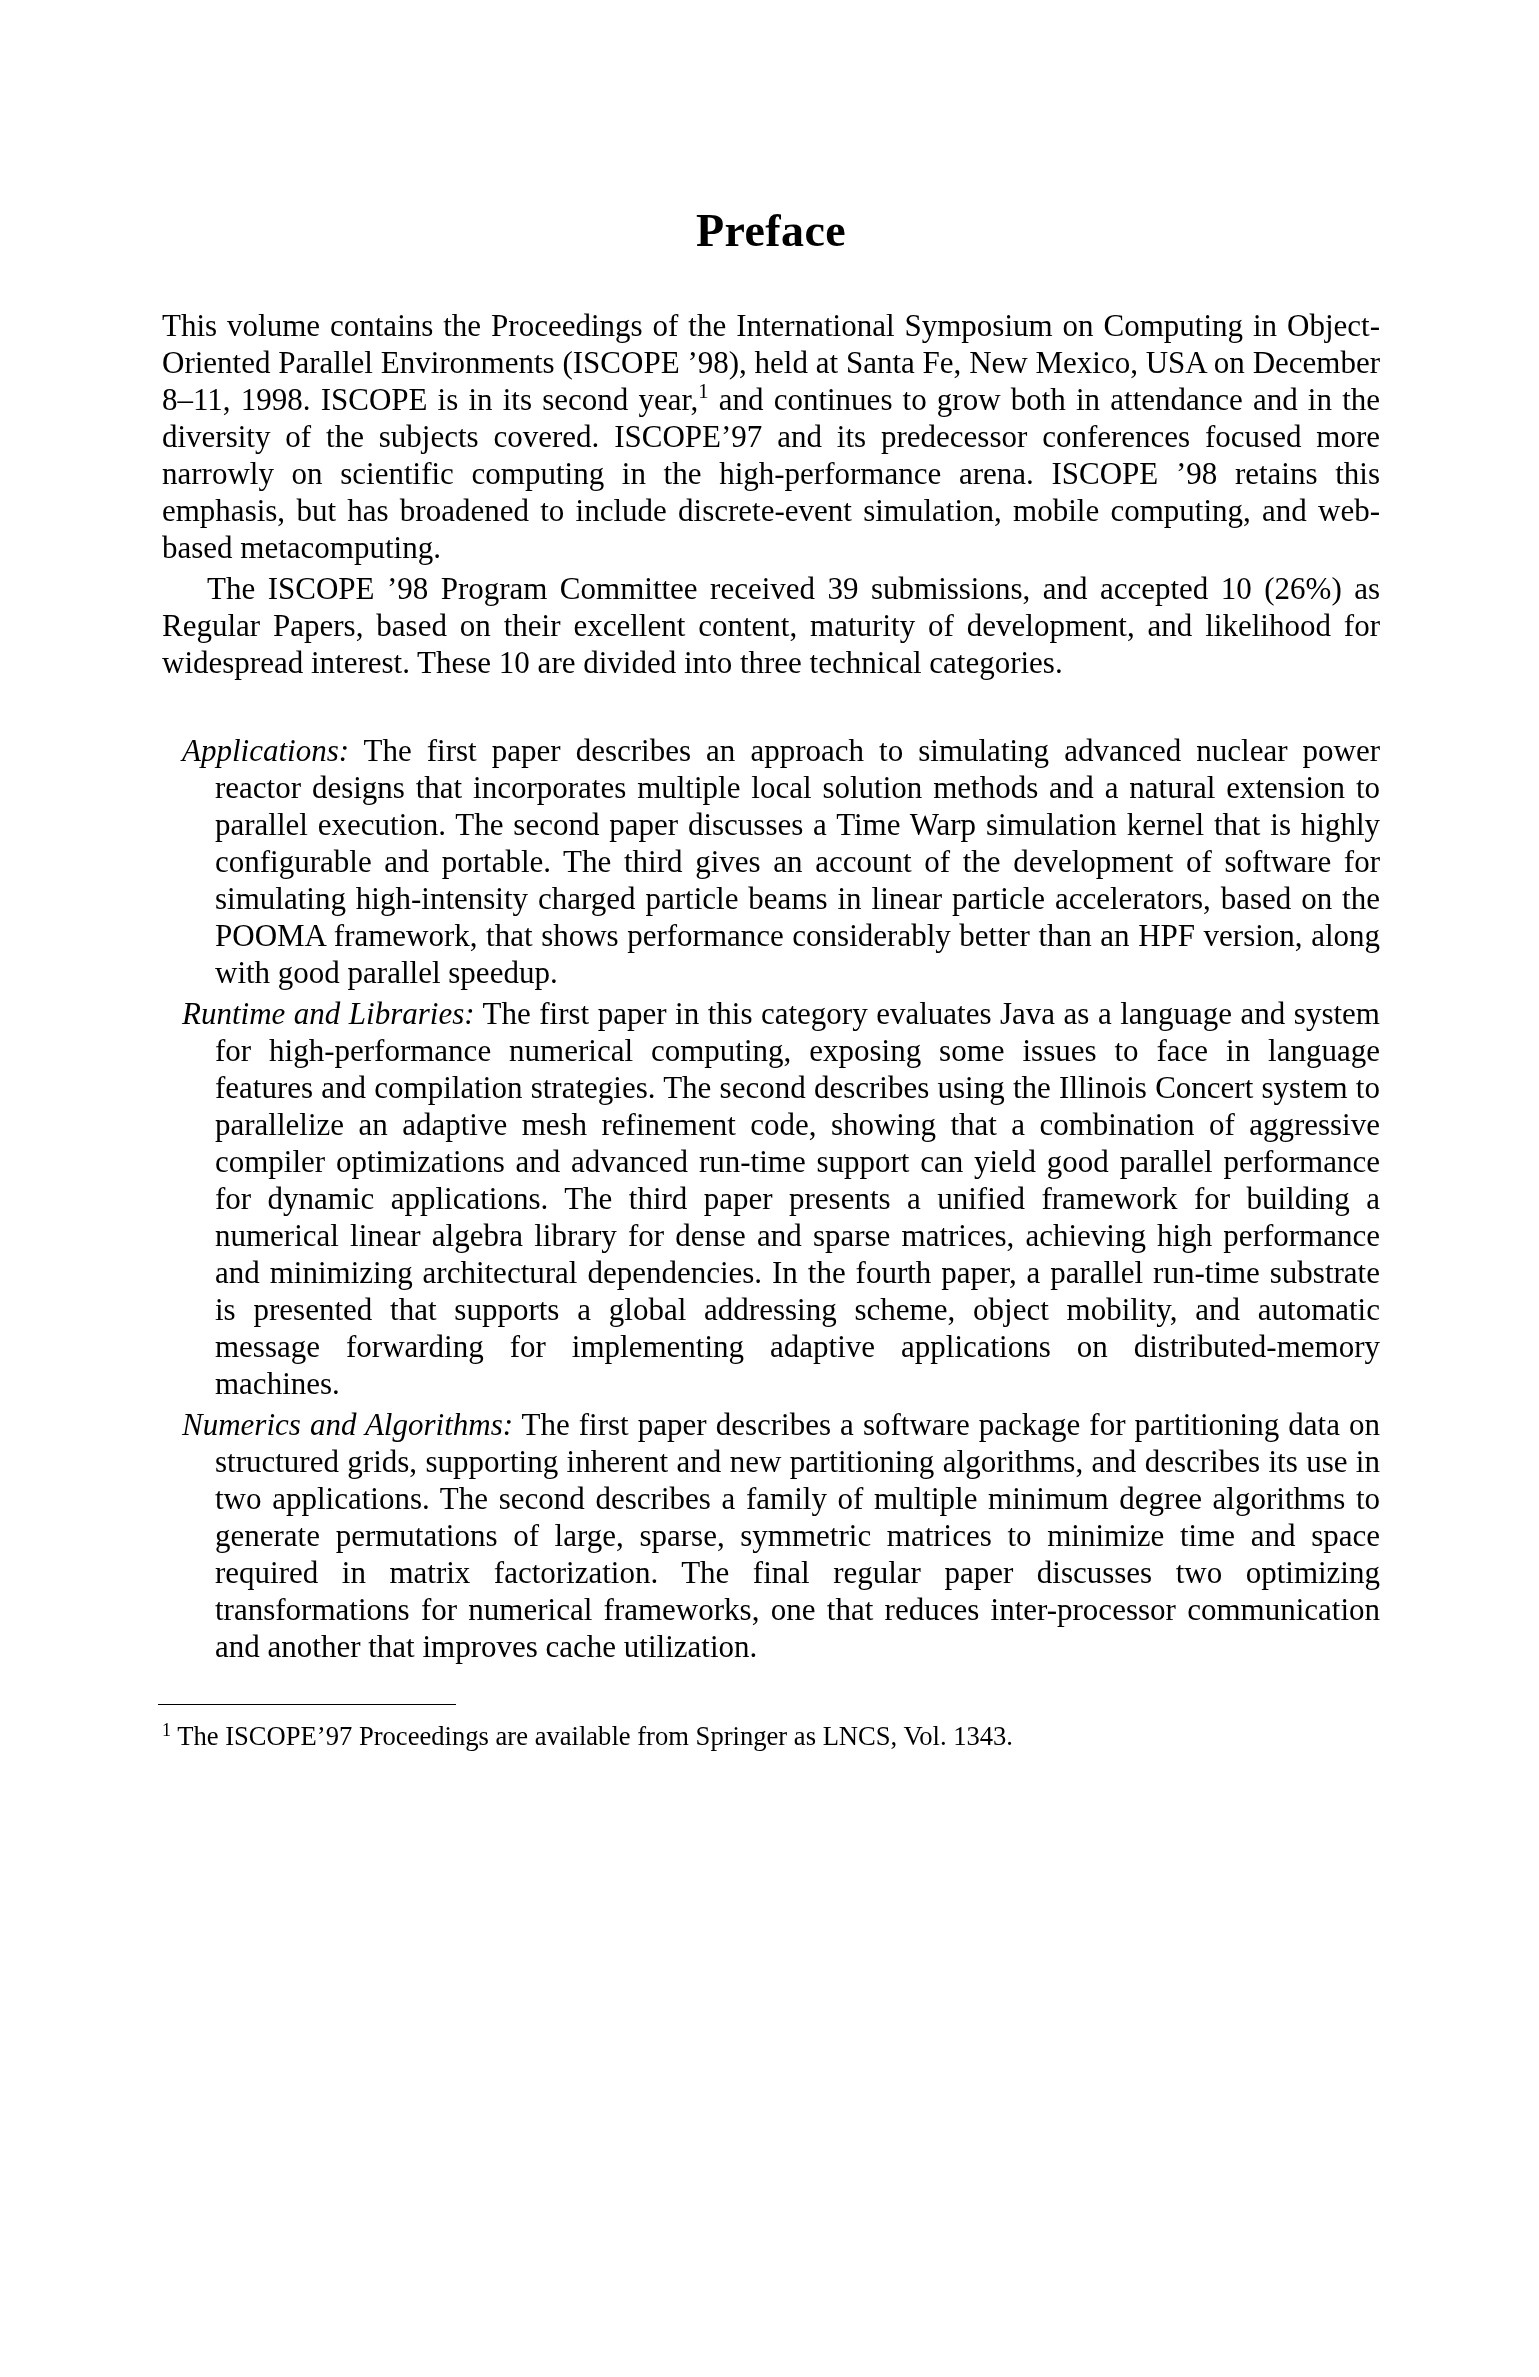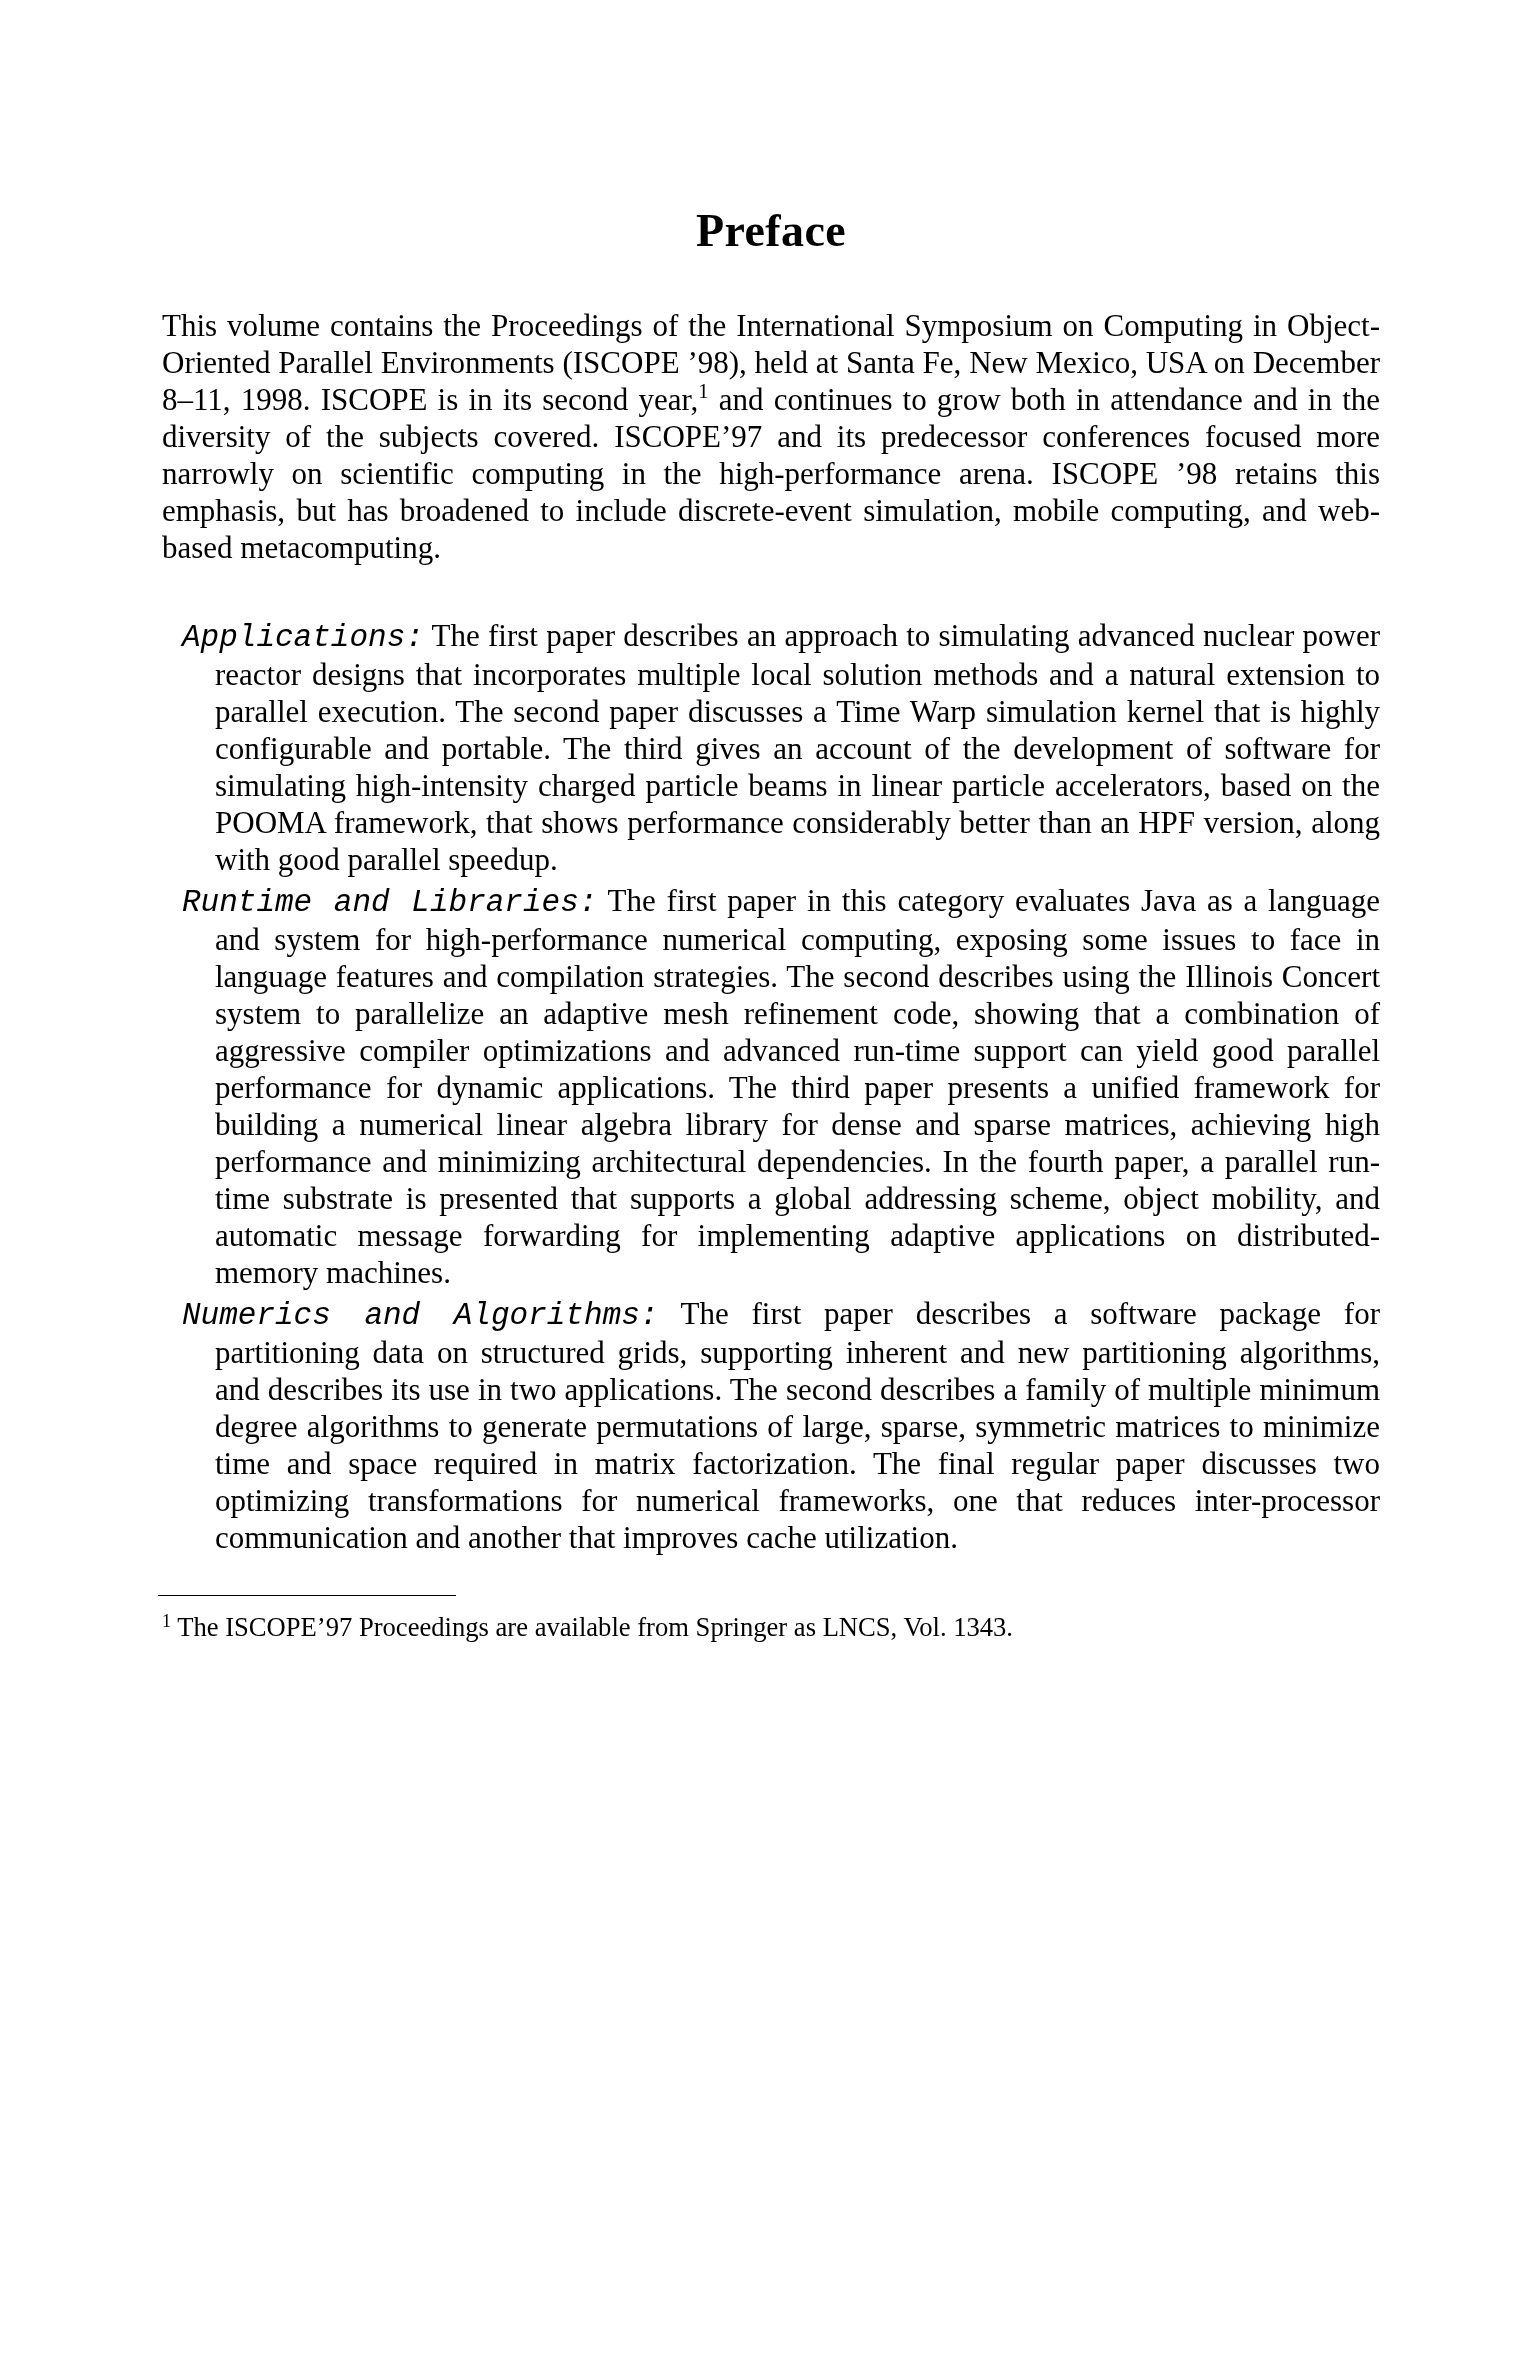--- a/index.html
+++ b/index.html
@@ -52,21 +52,20 @@
     margin-top: 51px;
   }
   p.cat {
     font-size: 31px;
     line-height: 37px;
     padding-left: 53px;
     text-indent: -33px;
   }
   .cat-label {
     font-style: italic;
-    font-family: Liberation Mono, monospace;
   }
   .footnote {
     margin-top: 39px;
   }
   .fn-rule {
     width: 298px;
     height: 0;
     border-top: 1.7px solid #000000;
     margin-bottom: 13.7px;
   }
@@ -83,20 +82,21 @@
 </head>
 <body>
 
 <div class="page">
   <div class="content">
 
     <h1 class="title">Preface</h1>
 
     <p class="para"><span>This volume contains the Proceedings of the International Symposium on Computing in Object-Oriented Parallel Environments (ISCOPE ’98), held at Santa Fe, New Mexico, USA on December 8–11, 1998. ISCOPE is in its second year,</span><sup class="fnref">1</sup><span> and continues to grow both in attendance and in the diversity of the subjects covered. ISCOPE’97 and its predecessor conferences focused more narrowly on scientific computing in the high-performance arena. ISCOPE ’98 retains this emphasis, but has broadened to include discrete-event simulation, mobile computing, and web-based metacomputing.</span></p>
 
+    <p class="para indent">The ISCOPE ’98 Program Committee received 39 submissions, and accepted 10 (26%) as Regular Papers, based on their excellent content, maturity of development, and likelihood for widespread interest. These 10 are divided into three technical categories.</p>
 
     <div class="categories">
 
       <p class="cat"><span class="cat-label">Applications:</span><span> The first paper describes an approach to simulating advanced nuclear power reactor designs that incorporates multiple local solution methods and a natural extension to parallel execution. The second paper discusses a Time Warp simulation kernel that is highly configurable and portable. The third gives an account of the development of software for simulating high-intensity charged particle beams in linear particle accelerators, based on the POOMA framework, that shows performance considerably better than an HPF version, along with good parallel speedup.</span></p>
 
       <p class="cat"><span class="cat-label">Runtime and Libraries:</span><span> The first paper in this category evaluates Java as a language and system for high-performance numerical computing, exposing some issues to face in language features and compilation strategies. The second describes using the Illinois Concert system to parallelize an adaptive mesh refinement code, showing that a combination of aggressive compiler optimizations and advanced run-time support can yield good parallel performance for dynamic applications. The third paper presents a unified framework for building a numerical linear algebra library for dense and sparse matrices, achieving high performance and minimizing architectural dependencies. In the fourth paper, a parallel run-time substrate is presented that supports a global addressing scheme, object mobility, and automatic message forwarding for implementing adaptive applications on distributed-memory machines.</span></p>
 
       <p class="cat"><span class="cat-label">Numerics and Algorithms:</span><span> The first paper describes a software package for partitioning data on structured grids, supporting inherent and new partitioning algorithms, and describes its use in two applications. The second describes a family of multiple minimum degree algorithms to generate permutations of large, sparse, symmetric matrices to minimize time and space required in matrix factorization. The final regular paper discusses two optimizing transformations for numerical frameworks, one that reduces inter-processor communication and another that improves cache utilization.</span></p>
 
     </div>

